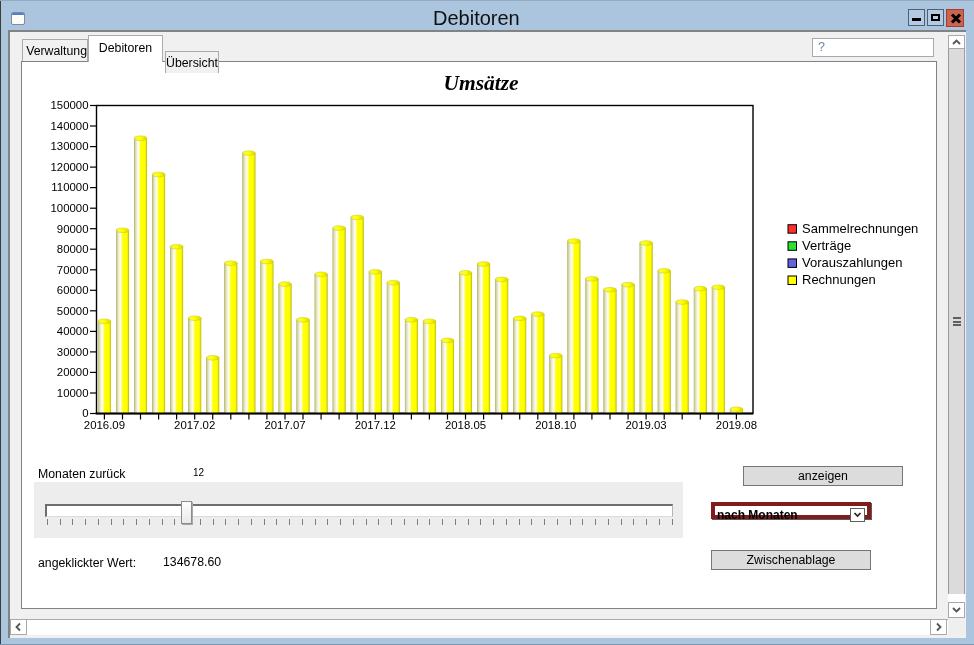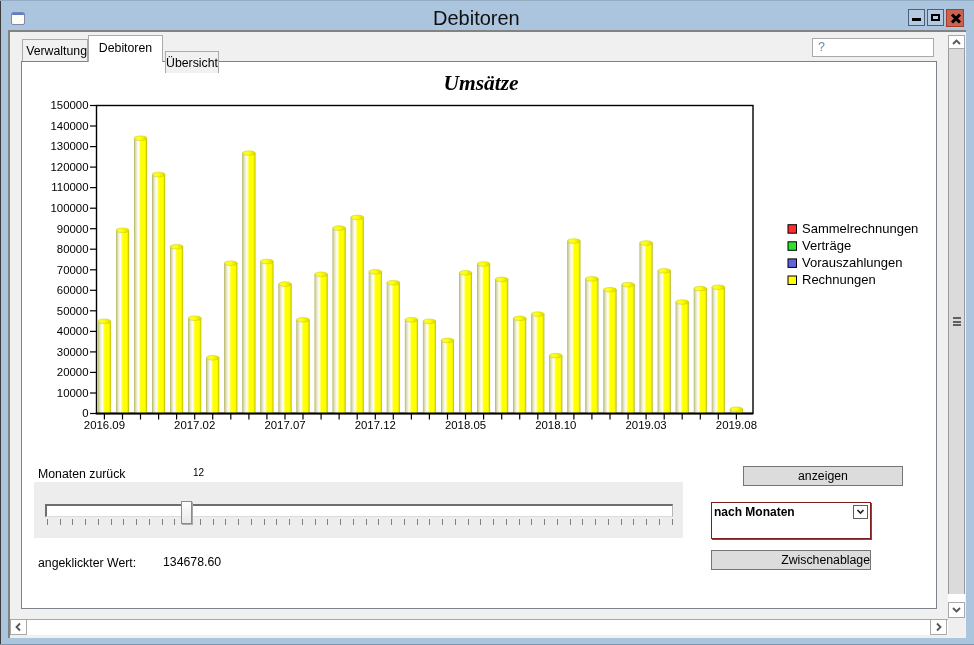--- a/index.html
+++ b/index.html
@@ -231,29 +231,29 @@
 <div class="abs" style="left:45px;top:504px;width:628px;height:13px;background:#fff;border-top:2px solid #6e6e6e;border-left:2px solid #6e6e6e;border-bottom:1px solid #dcdcdc;border-right:1px solid #b5b5b5;"></div>
 
 <div class="abs" style="left:46.5px;top:519px;width:626px;height:6px;background:repeating-linear-gradient(90deg,#808080 0 1px,transparent 1px 12.75px);"></div>
 
 <div class="abs" style="left:181px;top:501px;width:11px;height:23px;background:linear-gradient(#fdfdfd,#e9e9e9);border:1px solid #8c8c8c;box-shadow:1px 1px 0 #a8a8a8;"></div>
 
 <div class="abs" style="left:38px;top:556px;font-size:12.3px;color:#000;">angeklickter Wert:</div>
 <div class="abs" style="left:163px;top:555px;font-size:12.3px;color:#000;">134678.60</div>
 
 <div class="abs" style="left:711px;top:466px;width:160px;height:20px;background:#dcdcdc;border:1px solid #757575;font-size:12.3px;text-align:center;line-height:18px;margin-left:32px;">anzeigen</div>
-<div class="abs" style="left:711px;top:502px;width:160px;height:37px;background:#fff;border:1px solid #7f1d1d;box-shadow:1px 1px 0 #5a5a5a;">
+<div class="abs" style="left:711px;top:502px;width:160px;height:17px;background:#fff;border:4px solid #7f1d1d;box-shadow:1px 1px 0 #5a5a5a;">
   <div style="position:absolute;left:2px;top:1px;font-size:12px;font-weight:bold;line-height:16px;">nach Monaten</div>
   <div style="position:absolute;right:2px;top:1.5px;width:15px;height:14px;background:#fff;border:1px solid #5f5f5f;">
     <svg width="13" height="12" style="position:absolute;left:0;top:0;">
         <path d="M3.5 4 L6.5 7 L9.5 4" fill="none" stroke="#222" stroke-width="1.7"></path>
       </svg>
   </div>
 </div>
-<div class="abs" style="left:711px;top:550px;width:160px;height:20px;background:#dcdcdc;border:1px solid #757575;font-size:12.3px;text-align:right;line-height:18px;">Zwischenablage</div>
+<div class="abs" style="left:711px;top:550px;width:160px;height:20px;background:#dcdcdc;border:1px solid #757575;font-size:12.3px;text-align:center;line-height:18px;">Zwischenablage</div>
 
 <div class="abs" style="left:948px;top:35px;width:17px;height:583px;background:#fff;"></div>
 <div class="abs" style="left:948px;top:35px;width:17px;height:14px;background:#fff;border:1px solid #a8a8a8;">
   <svg width="15" height="12" style="position:absolute;left:0;top:0;">
       <path d="M4 8 L7.5 4.5 L11 8" fill="none" stroke="#555" stroke-width="1.8"></path>
     </svg>
 </div>
 <div class="abs" style="left:948px;top:49px;width:17px;height:545px;background:#dbdbdb;border-left:1px solid #9a9a9a;border-right:1px solid #9a9a9a;">
   <div style="position:absolute;left:4px;top:268px;width:8px;height:2px;background:#5f5f5f;"></div>
   <div style="position:absolute;left:4px;top:271.5px;width:8px;height:2px;background:#5f5f5f;"></div>

